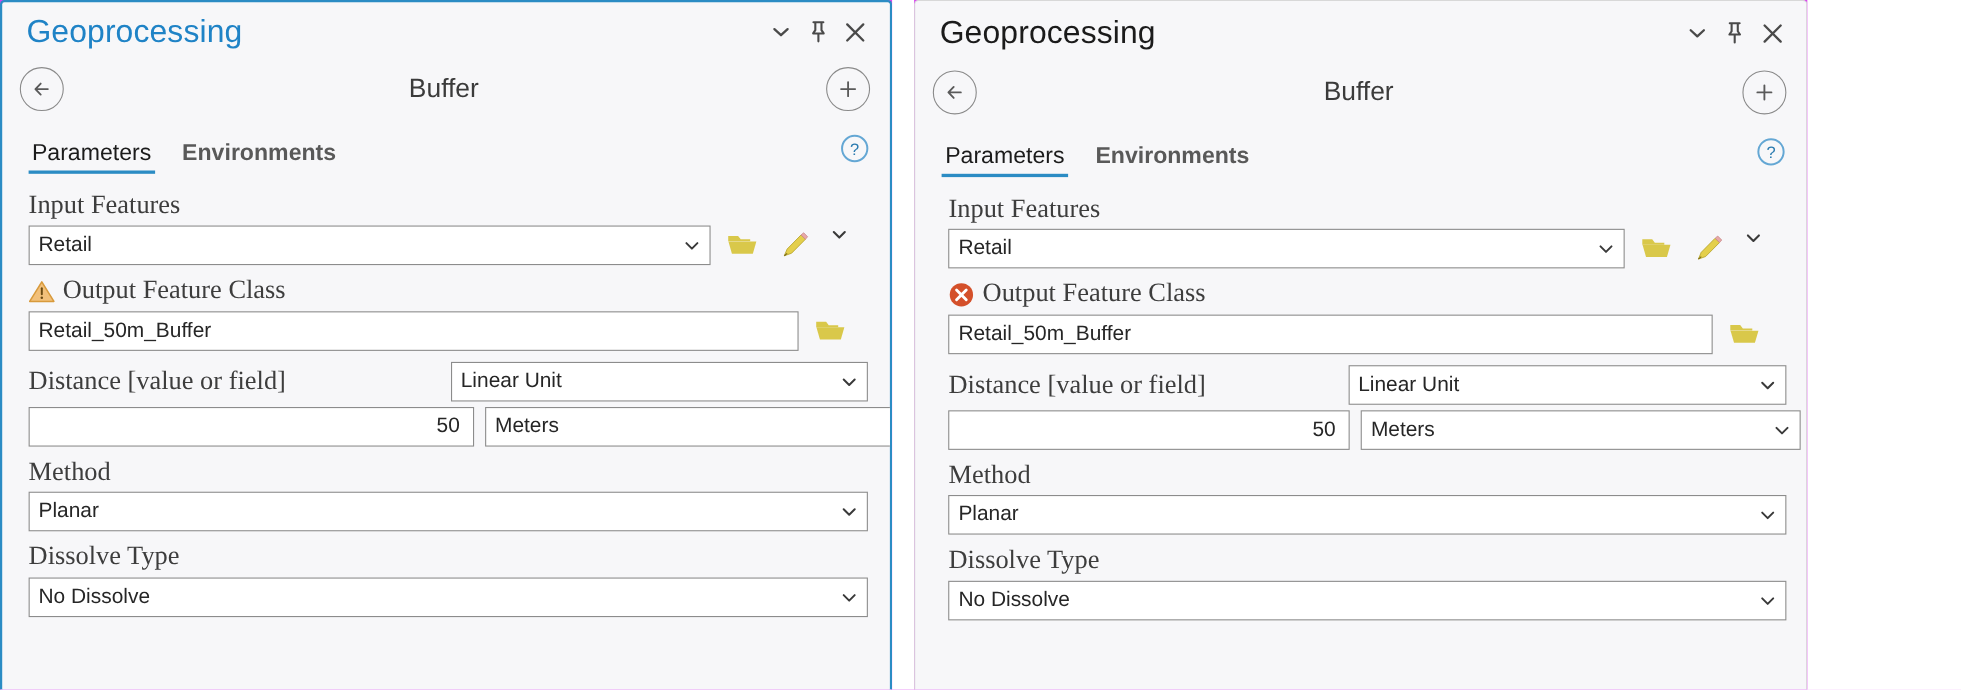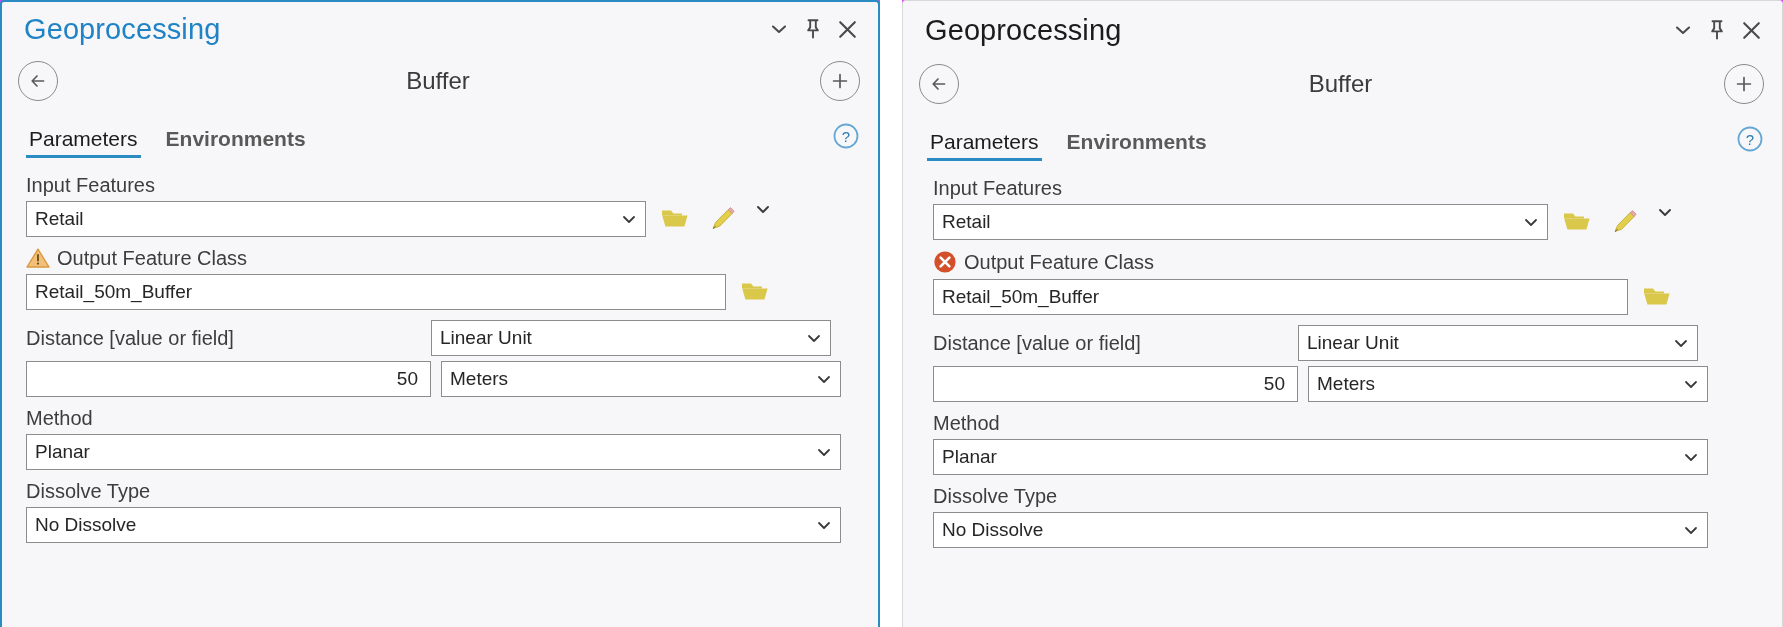--- a/index.html
+++ b/index.html
@@ -7,21 +7,21 @@
   html, body {
     margin: 0; padding: 0;
     width: 1783px; height: 627px;
     background: #ffffff;
     font-family: "Liberation Sans", sans-serif;
     overflow: hidden;
   }
 
   .stage {
     position: relative;
-    width: 1783px;
+    width: 1643px;
     height: 627px;
     display: flex;
     background: #d946ef;
   }
 
   
   .panel {
     position: relative;
     background: #f7f7f9;
     height: 627px;
@@ -132,26 +132,27 @@
   .tabs-spacer { flex: 1 1 auto; }
   .help-icon { margin-bottom: 4px; cursor: default; }
 
   
   .form {
     padding: 6px 20px 0 24px;
   }
   .panel-right .form { padding-left: 30px; padding-right: 18px; }
 
   .field-label {
-    font-size: 20px;
+    font-size: 24px;
     color: #3d3d3d;
     margin: 10px 0 5px 0;
     display: flex;
     align-items: center;
     line-height: 1.1;
+    font-family: Liberation Serif, serif;
   }
   .field-label .msg-icon { margin-right: 7px; flex: 0 0 auto; display:flex; }
 
   .ctrl-row {
     display: flex;
     align-items: flex-start;
     gap: 10px;
   }
 
   

